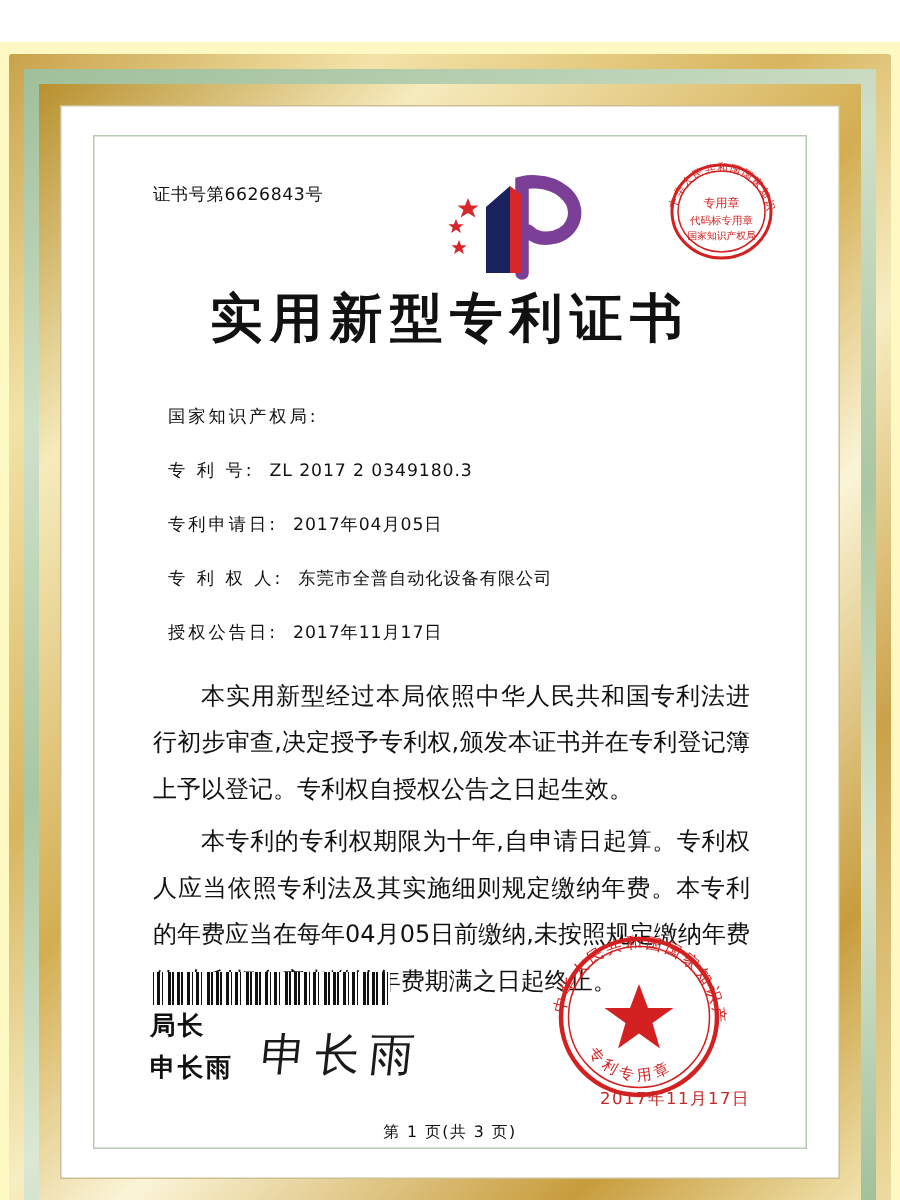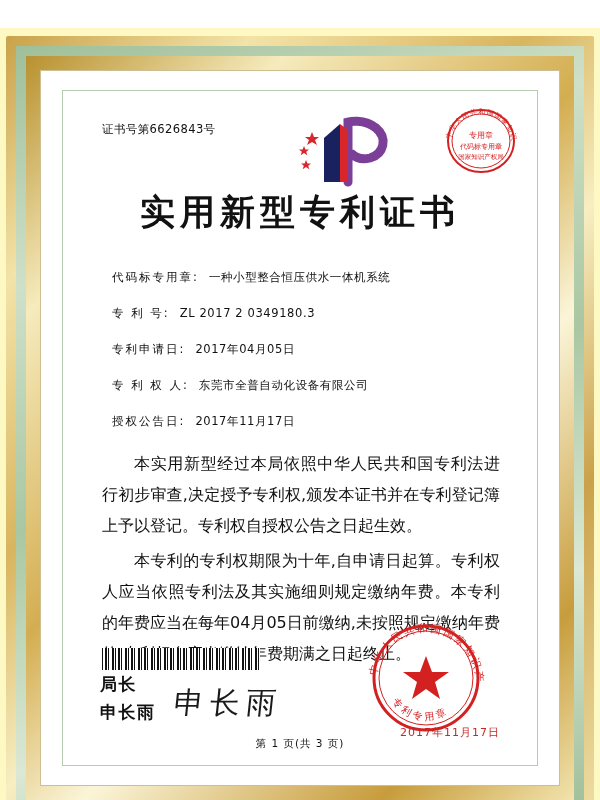--- a/index.html
+++ b/index.html
@@ -189,21 +189,21 @@
     right: 38px;
     bottom: 26px;
     font-size: 11px;
     color: #c62828;
     letter-spacing: 1px;
   }
 
   .page-foot {
     position: absolute;
     left: 0; right: 0;
-    bottom: 15px;
+    bottom: 4px;
     text-align: center;
     font-size: 10.5px;
     color: #111;
     letter-spacing: 1px;
   }
 </style>
 </head>
 <body>
 
 <div class="cert-outer">
@@ -248,22 +248,21 @@
         <text x="43" y="40" font-size="8" fill="#d32020" text-anchor="middle">专用章</text>
         <text x="43" y="51" font-size="7" fill="#d32020" text-anchor="middle">代码标专用章</text>
         <text x="43" y="61" font-size="6.5" fill="#d32020" text-anchor="middle">国家知识产权局</text>
       </svg>
     </div>
 
     <div class="title">实用新型专利证书</div>
 
     <div class="fields">
       <div class="field-row">
-        <span class="field-label">代码标专用章:</span>
-        <span class="field-value">一种小型整合恒压供水一体机系统</span>
+        <span class="field-label">国家知识产权局:</span>
       </div>
       <div class="field-row">
         <span class="field-label">专 利 号:</span>
         <span class="field-value">ZL 2017 2 0349180.3</span>
       </div>
       <div class="field-row">
         <span class="field-label">专利申请日:</span>
         <span class="field-value">2017年04月05日</span>
       </div>
       <div class="field-row">

